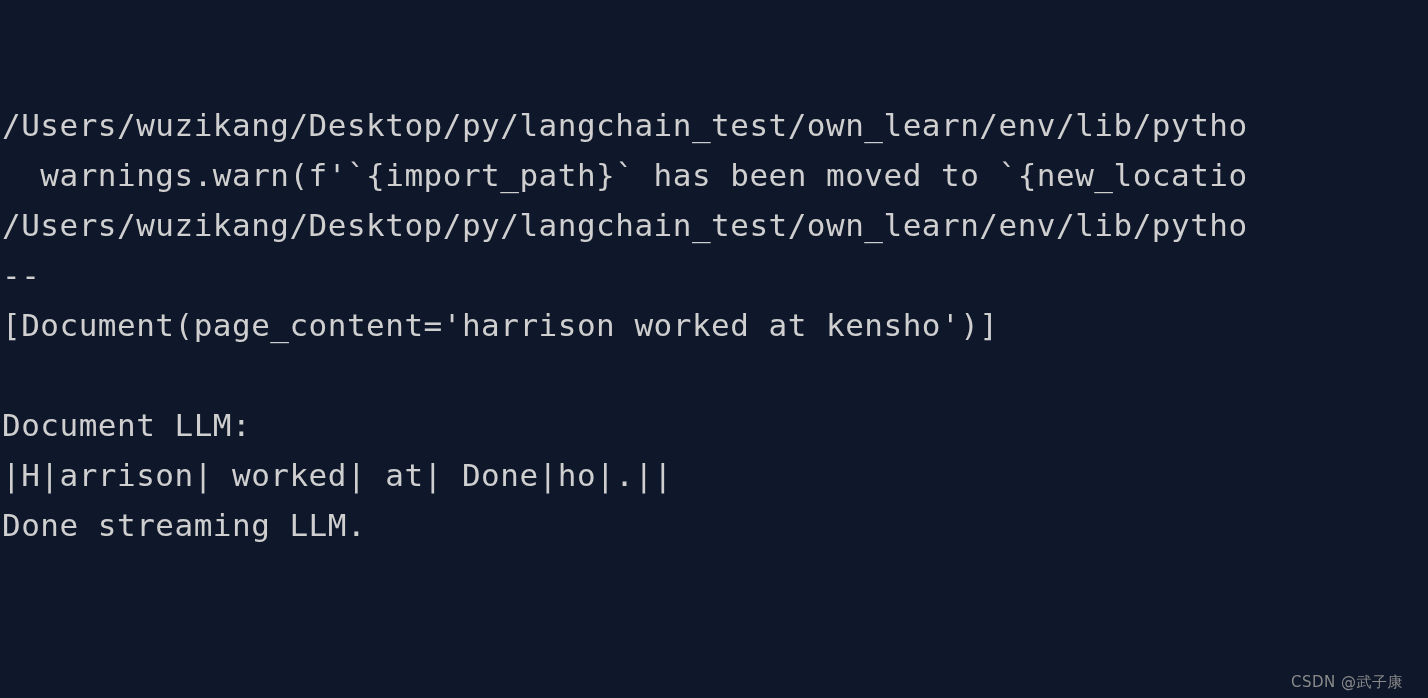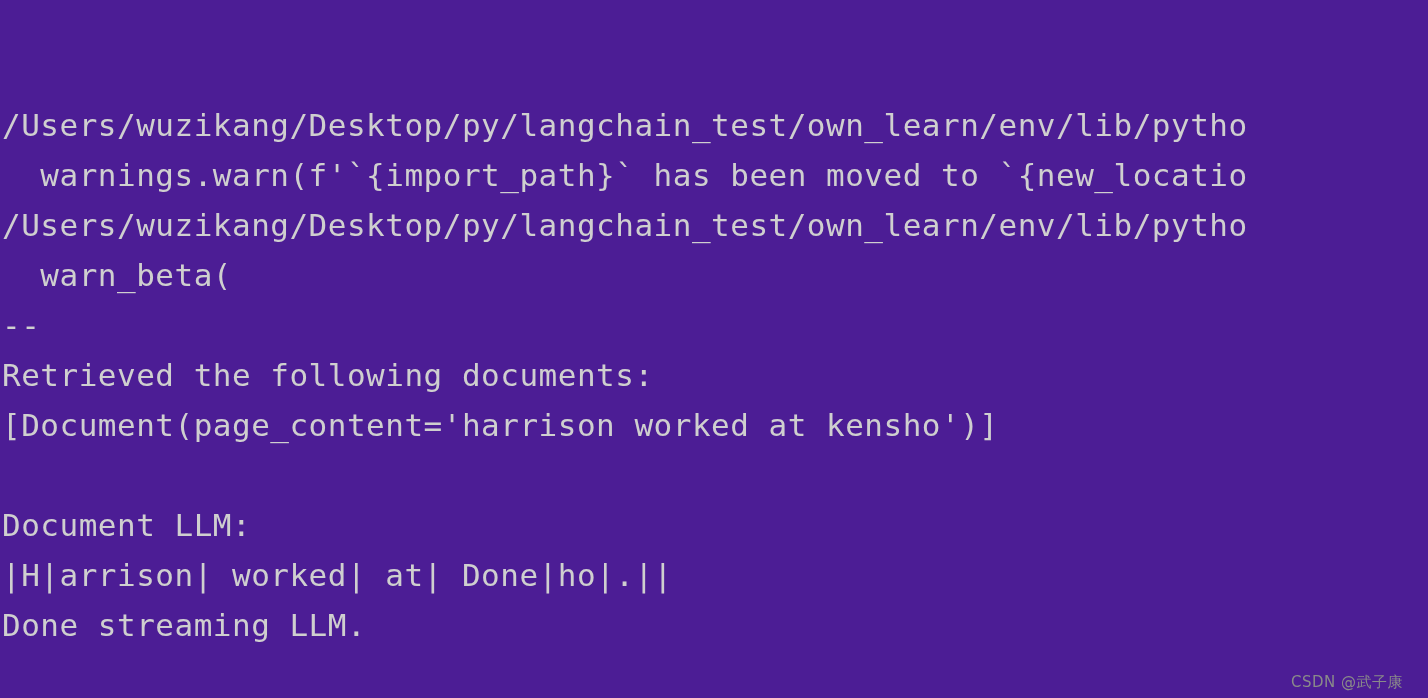--- a/index.html
+++ b/index.html
@@ -11,21 +11,21 @@
   body {
     width: 1428px;
     height: 698px;
     overflow: hidden;
     font-family: "DejaVu Sans Mono", "Liberation Mono", monospace;
   }
   #terminal {
     position: relative;
     width: 1428px;
     height: 698px;
-    background: #4c1d95;
+    background: #0f172a;
     overflow: hidden;
     box-sizing: border-box;
     padding: 0;
   }
   .line {
     position: relative;
     height: 50px;
     line-height: 50px;
     font-size: 31px;
     letter-spacing: 0.5px;
@@ -60,23 +60,21 @@
     
   </div>
 
   <div class="line">
     
   </div>
 
   <div class="line"><span class="seg c-out">/Users/wuzikang/Desktop/py/langchain_test/own_learn/env/lib/pytho</span></div>
   <div class="line"><span class="seg c-out">  warnings.warn(f'`{import_path}` has been moved to `{new_locatio</span></div>
   <div class="line"><span class="seg c-out">/Users/wuzikang/Desktop/py/langchain_test/own_learn/env/lib/pytho</span></div>
-  <div class="line"><span class="seg c-out">  warn_beta(</span></div>
   <div class="line"><span class="seg c-out">--</span></div>
-  <div class="line"><span class="seg c-out">Retrieved the following documents:</span></div>
   <div class="line"><span class="seg c-out">[Document(page_content='harrison worked at kensho')]</span></div>
   <div class="line blank"><span class="seg c-out"></span></div>
   <div class="line"><span class="seg c-out">Document LLM:</span></div>
   <div class="line"><span class="seg c-out">|H|arrison| worked| at| Done|ho|.||</span></div>
   <div class="line"><span class="seg c-out">Done streaming LLM.</span></div>
 
   <div id="watermark">CSDN @武子康</div>
 
 </div>
 

